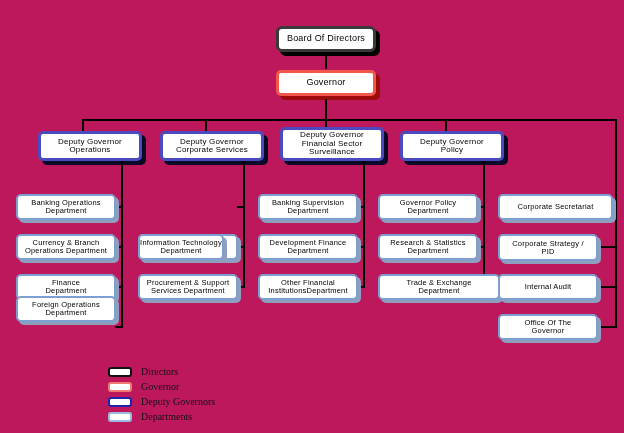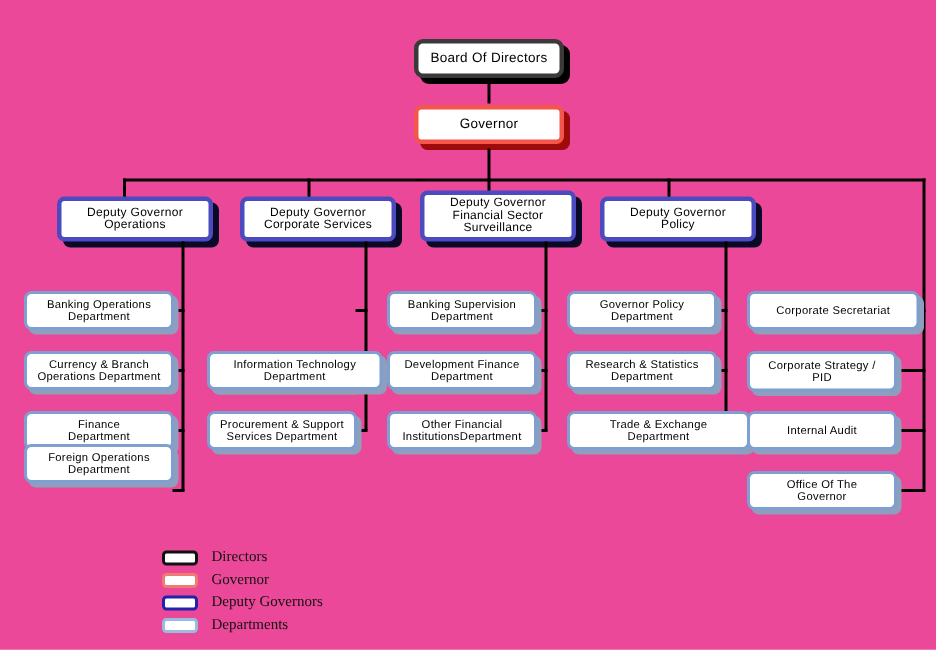--- a/index.html
+++ b/index.html
@@ -12,21 +12,21 @@
     height: 433px;
     background: #fdfdfe;
     font-family: "Liberation Sans", sans-serif;
     overflow: hidden;
   }
 
   #chart-canvas {
     position: relative;
     width: 624px;
     height: 433px;
-    background: #ec4899;
+    background: #be185d;
   }
 
   
   .conn {
     position: absolute;
     background: #000000;
   }
   .conn.v { width: 2px; }
   .conn.h { height: 2px; }
 
@@ -159,21 +159,21 @@
   <div class="node dept" style="left:16px; top:296px; width:100px; height:26px;">Foreign Operations
 Department</div>
 
   <div class="conn v" style="left:243px; top:161px; height:126px;"></div>
   <div class="conn h" style="left:237px; top:206px; width:8px;"></div>
   <div class="conn h" style="left:237px; top:246px; width:8px;"></div>
   <div class="conn h" style="left:237px; top:286px; width:8px;"></div>
 
   <div class="node dept" style="left:138px; top:194px; width:100px; height:26px;margin-top:40px;">Human Resources
 Department</div>
-  <div class="node dept" style="left:138px; top:234px; width:117px; height:26px;">Information Technology
+  <div class="node dept" style="left:138px; top:234px; width:86px; height:26px;">Information Technology
 Department</div>
   <div class="node dept" style="left:138px; top:274px; width:100px; height:26px;">Procurement &amp; Support
 Services Department</div>
 
   <div class="conn v" style="left:363px; top:161px; height:126px;"></div>
   <div class="conn h" style="left:357px; top:206px; width:8px;"></div>
   <div class="conn h" style="left:357px; top:246px; width:8px;"></div>
   <div class="conn h" style="left:357px; top:286px; width:8px;"></div>
 
   <div class="node dept" style="left:258px; top:194px; width:100px; height:26px;">Banking Supervision

